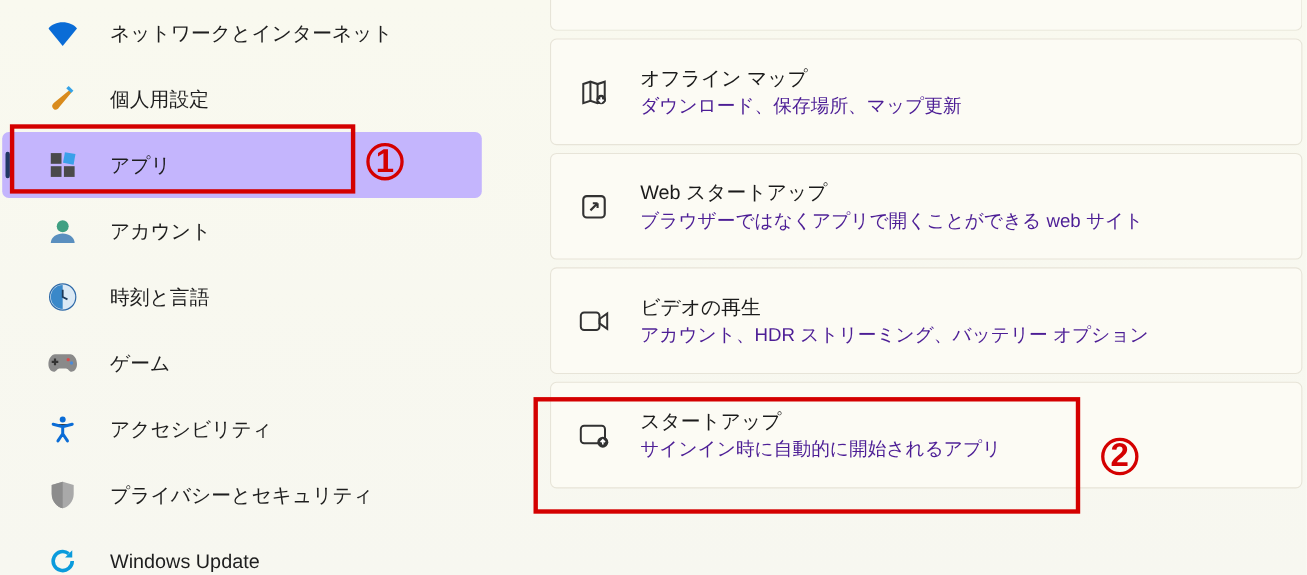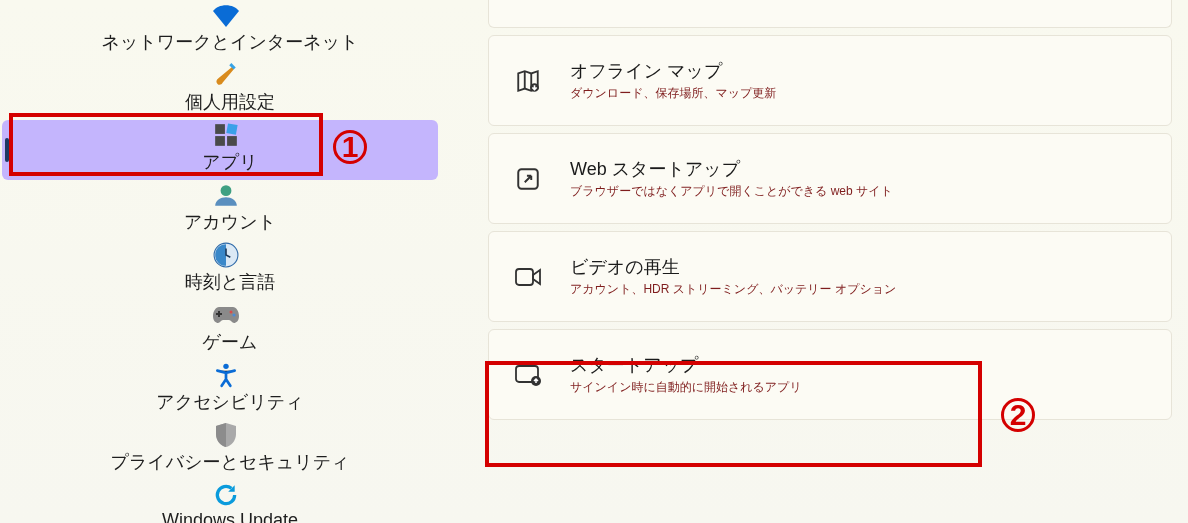--- a/index.html
+++ b/index.html
@@ -21,21 +21,20 @@
     }
     .sidebar-item {
       display: flex;
       align-items: center;
       height: 60px;
       padding-left: 20px;
       margin: 0 2px;
       border-radius: 6px;
       cursor: pointer;
       position: relative;
-      flex-direction: column;
     }
     .sidebar-item.active {
       background: #c4b5fd;
     }
     .sidebar-item.active::before {
       content: "";
       position: absolute;
       left: 3px;
       top: 18px;
       bottom: 18px;
@@ -57,20 +56,21 @@
       font-size: 18px;
       color: #1e1e1e;
     }
     .main {
       flex: 1;
       padding-top: 0;
       padding-right: 0px;
     }
     .main-inner {
       width: 684px;
+      margin-left: 12px;
     }
     .card {
       background: #fcfbf4;
       border: 1px solid #e7e4d8;
       border-radius: 6px;
       margin-bottom: 7px;
       display: flex;
       align-items: center;
       padding: 23px 25px;
       cursor: pointer;
@@ -96,22 +96,22 @@
     .card-text {
       display: flex;
       flex-direction: column;
     }
     .card-title {
       font-size: 18px;
       color: #1a1a1a;
       margin-bottom: 2px;
     }
     .card-subtitle {
-      font-size: 12px;
-      color: #7f1d1d;
+      font-size: 17px;
+      color: #4c1d95;
     }
     .annotation-box {
       position: absolute;
       border: 4px solid #d40000;
       pointer-events: none;
     }
     .annotation-circle {
       position: absolute;
       color: #d40000;
       font-size: 30px;

